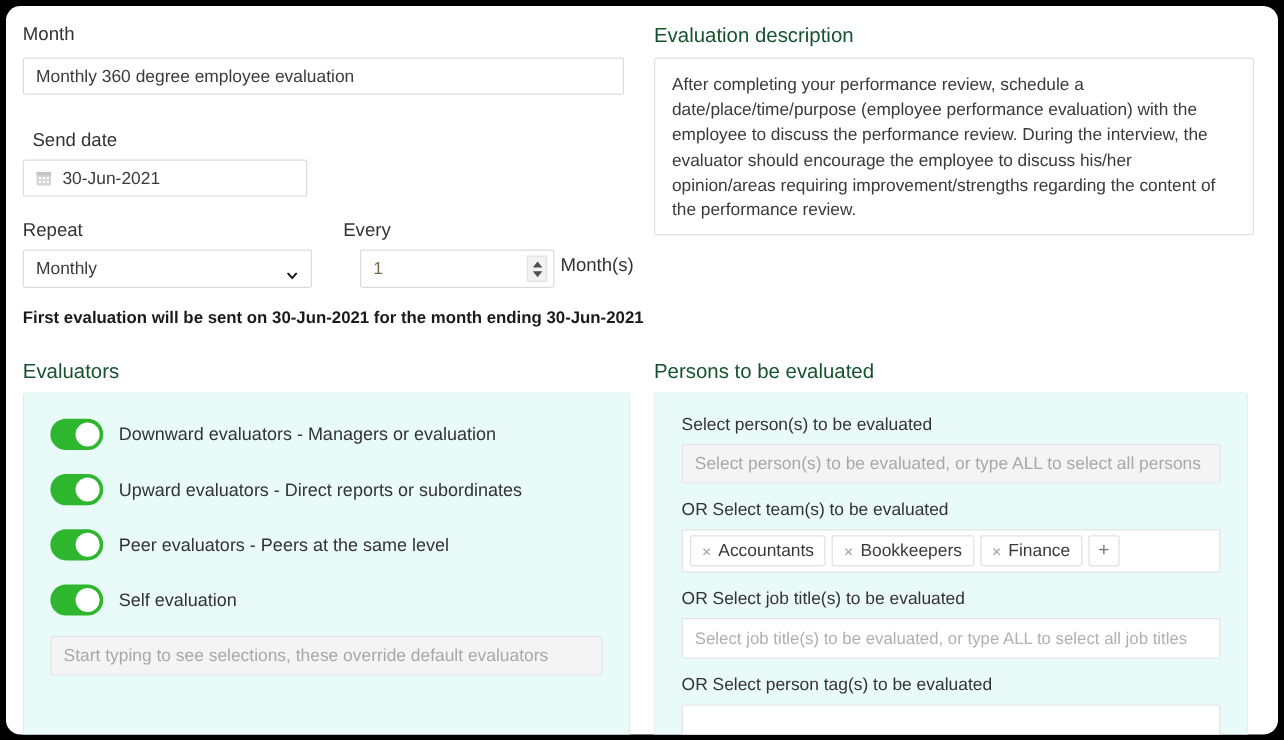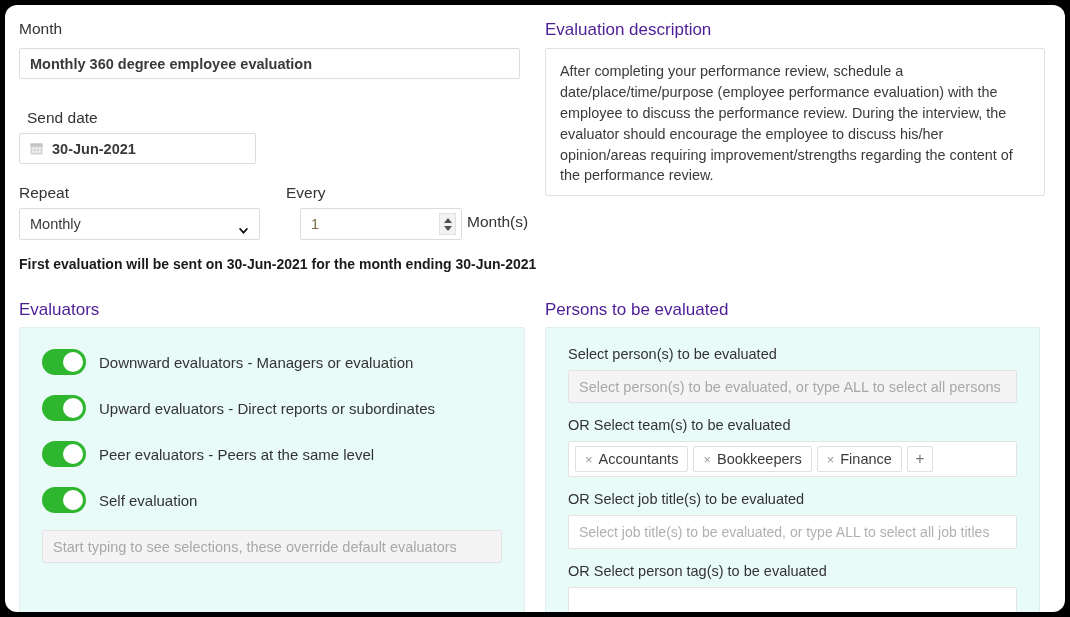--- a/index.html
+++ b/index.html
@@ -29,36 +29,35 @@
   .col-right { position: absolute; left: 540px; top: 0;  width: 515px; }
 
   .fld-label {
     font-size: 15.5px;
     color: #333333;
     margin-bottom: 6px;
     line-height: 1.3;
   }
   .section-head {
     font-size: 17px;
-    color: #4c1d95;
+    color: #14532d;
     font-weight: 400;
     line-height: 1.3;
   }
 
   .textbox {
     border: 1px solid #dcdcdc;
     background: #ffffff;
     height: 31px;
     display: flex;
     align-items: center;
     padding: 0 10px;
     font-size: 14.5px;
     color: #3a3a3a;
     border-radius: 2px;
-    font-weight: bold;
   }
 
   
   #title-label { position: absolute; left: 0; top: 14px; }
   #title-input-wrap { position: absolute; left: 0; top: 43px; width: 501px; height: 32px; }
 
   
   #senddate-label { position: absolute; left: 8px; top: 103px; }
   #senddate-wrap  { position: absolute; left: 0; top: 128px; width: 237px; height: 32px; text-align: center; }
   .cal-icon {

